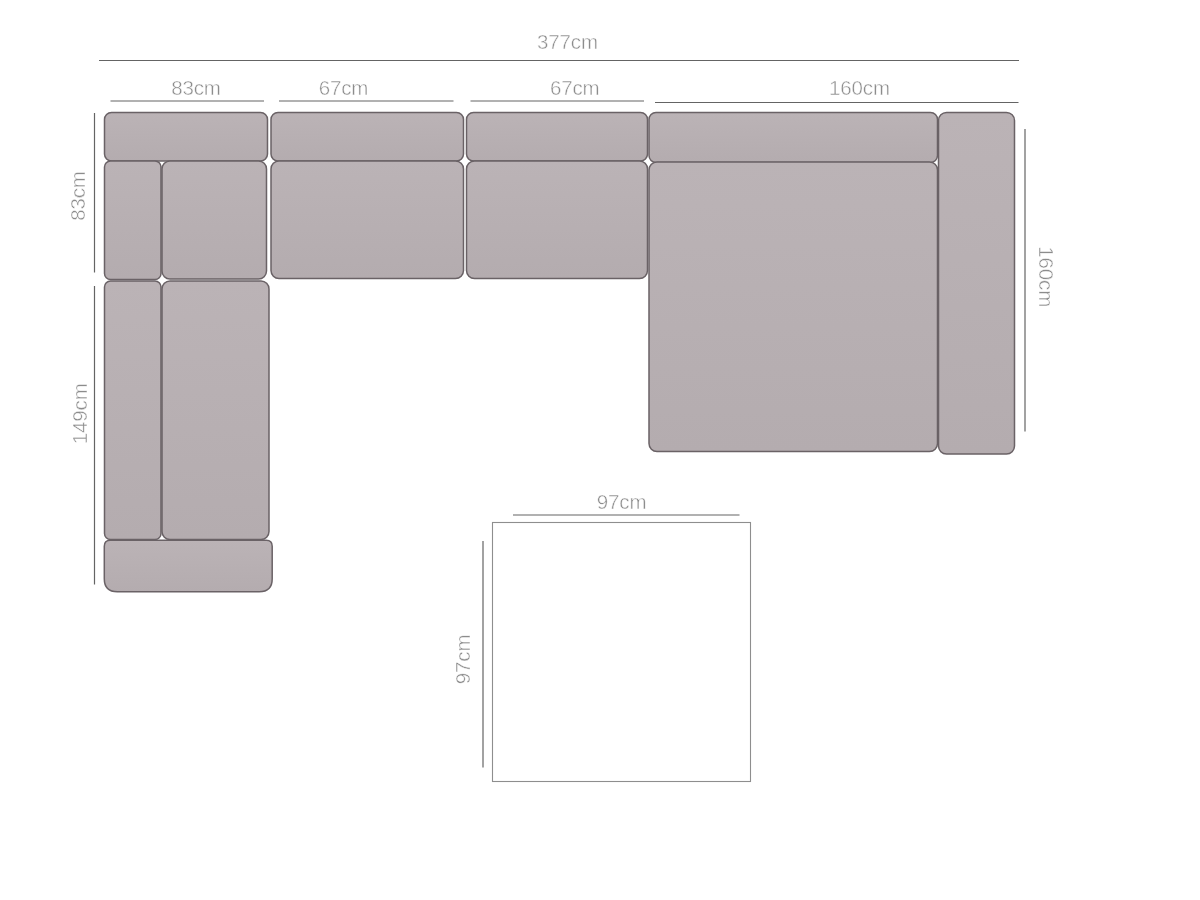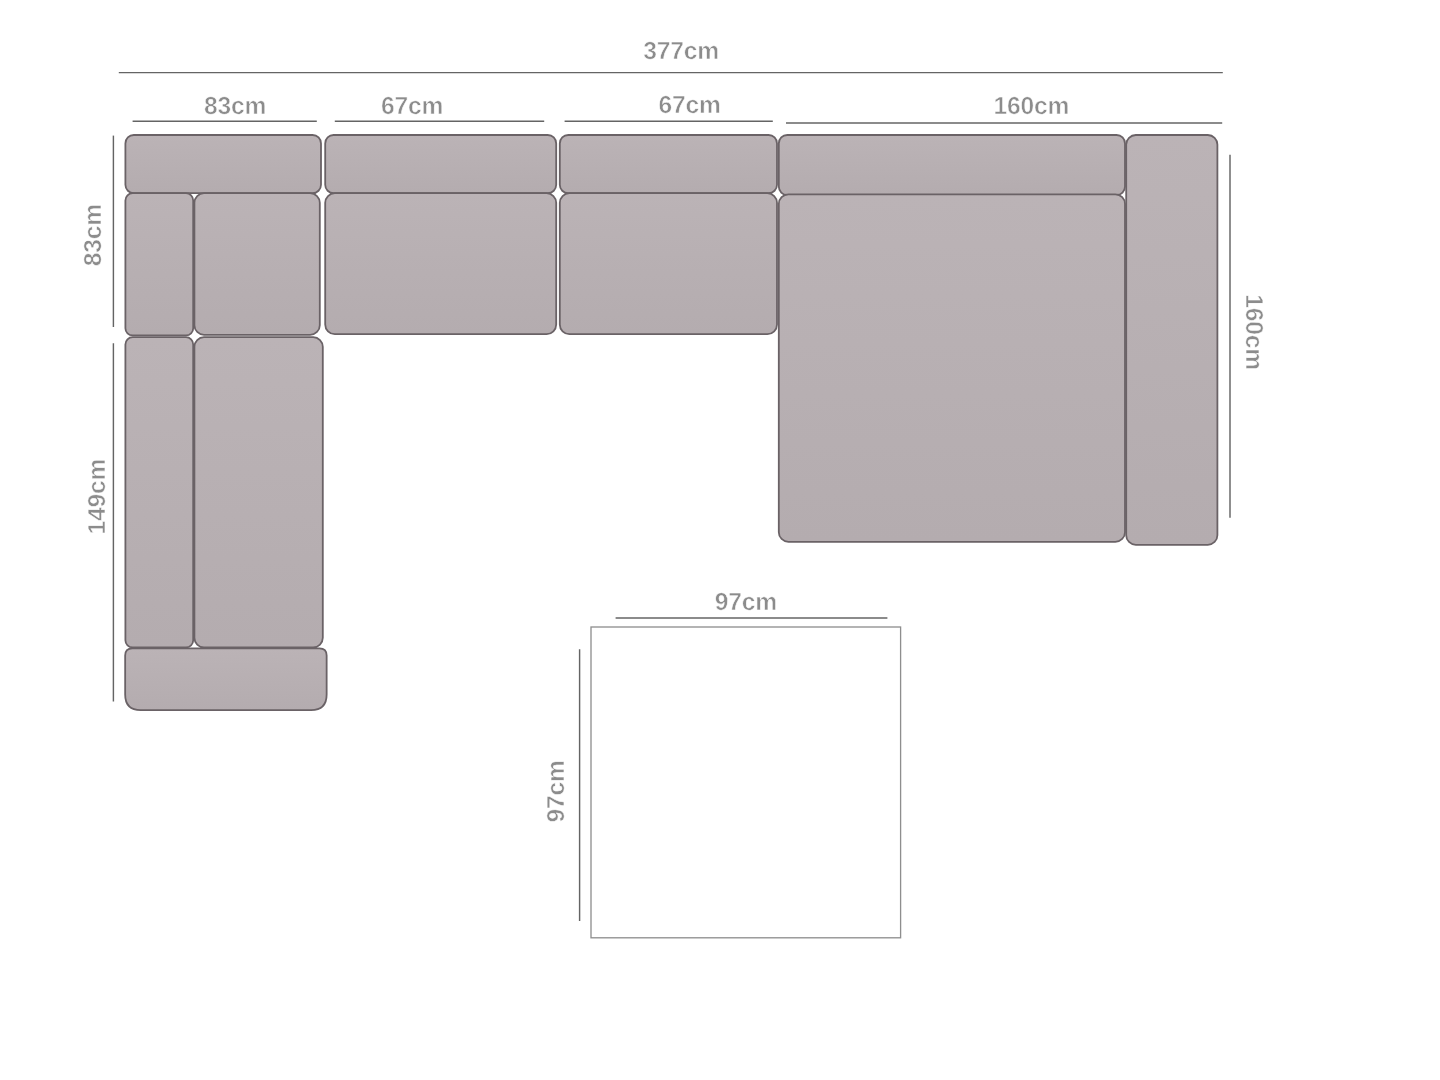--- a/index.html
+++ b/index.html
@@ -1,16 +1,16 @@
 <!DOCTYPE html>
 <html><head>
 <meta charset="utf-8">
 <style>
   html,body{margin:0;padding:0;background:#ffffff;}
-  .stage{width:1200px;height:900px;position:relative;background:#ffffff;overflow:hidden;font-weight:bold;}
+  .stage{width:1200px;height:900px;position:relative;background:#ffffff;overflow:hidden;}
   svg{display:block;}
   text{font-family:"Liberation Sans",sans-serif;fill:#8c8c8c;font-size:20.5px;letter-spacing:-0.15px;
        stroke:#ffffff;stroke-width:0.45;}
 </style>
 </head>
 <body>
 
 <div class="stage">
 <svg width="1200" height="900" viewBox="0 0 1200 900">
   <defs>

